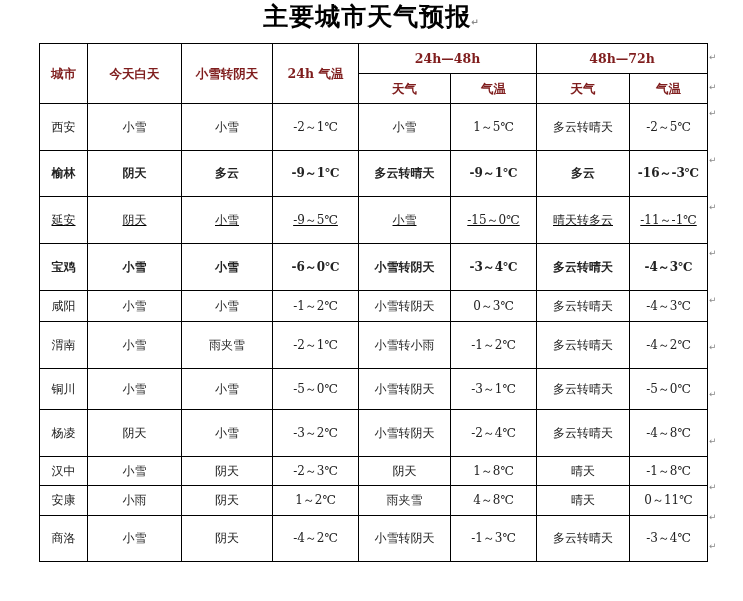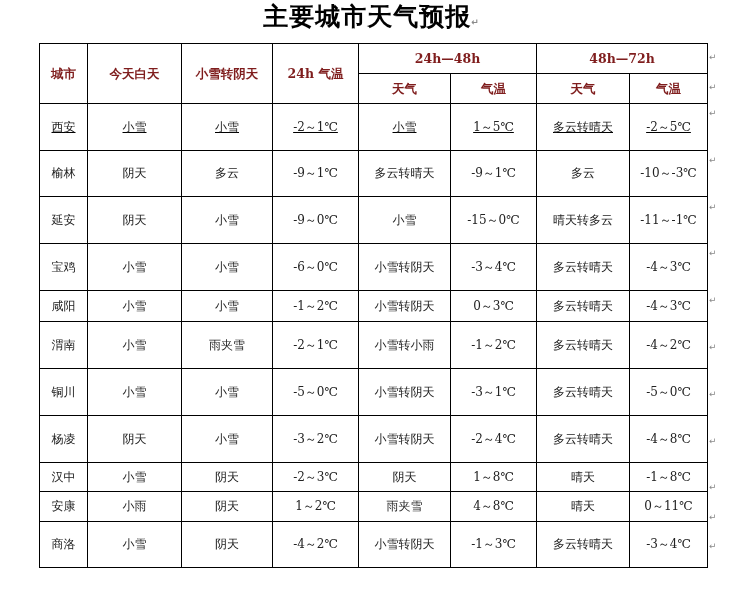--- a/index.html
+++ b/index.html
@@ -41,51 +41,51 @@
       <td class="h" rowspan="2">24h 气温</td>
       <td class="h" colspan="2">24h—48h</td>
       <td class="h" colspan="2">48h—72h</td>
     </tr>
     <tr style="height:30px">
       <td class="h">天气</td>
       <td class="h">气温</td>
       <td class="h">天气</td>
       <td class="h">气温</td>
     </tr>
-  <tr style="height: 47px; text-decoration: underline;">
+  <tr style="height: 47px;">
         <td>西安</td>
         <td>小雪</td>
         <td>小雪</td>
         <td>-2～1℃</td>
         <td>小雪</td>
         <td>1～5℃</td>
         <td>多云转晴天</td>
         <td>-2～5℃</td>
       </tr>
-      <tr style="height: 46px;">
+      <tr style="height: 46px; font-weight: bold;">
         <td>榆林</td>
         <td>阴天</td>
         <td>多云</td>
         <td>-9～1℃</td>
         <td>多云转晴天</td>
         <td>-9～1℃</td>
         <td>多云</td>
-        <td>-10～-3℃</td>
+        <td>-16～-3℃</td>
       </tr>
-      <tr style="height: 47px;">
+      <tr style="height: 47px; text-decoration: underline;">
         <td>延安</td>
         <td>阴天</td>
         <td>小雪</td>
-        <td>-9～0℃</td>
+        <td>-9～5℃</td>
         <td>小雪</td>
         <td>-15～0℃</td>
         <td>晴天转多云</td>
         <td>-11～-1℃</td>
       </tr>
-      <tr style="height: 47px;">
+      <tr style="height: 47px; font-weight: bold;">
         <td>宝鸡</td>
         <td>小雪</td>
         <td>小雪</td>
         <td>-6～0℃</td>
         <td>小雪转阴天</td>
         <td>-3～4℃</td>
         <td>多云转晴天</td>
         <td>-4～3℃</td>
       </tr>
       <tr style="height: 31px;">
@@ -101,21 +101,21 @@
       <tr style="height: 47px;">
         <td>渭南</td>
         <td>小雪</td>
         <td>雨夹雪</td>
         <td>-2～1℃</td>
         <td>小雪转小雨</td>
         <td>-1～2℃</td>
         <td>多云转晴天</td>
         <td>-4～2℃</td>
       </tr>
-      <tr style="height: 47px;">
+      <tr style="height: 41px;">
         <td>铜川</td>
         <td>小雪</td>
         <td>小雪</td>
         <td>-5～0℃</td>
         <td>小雪转阴天</td>
         <td>-3～1℃</td>
         <td>多云转晴天</td>
         <td>-5～0℃</td>
       </tr>
       <tr style="height: 47px;">

